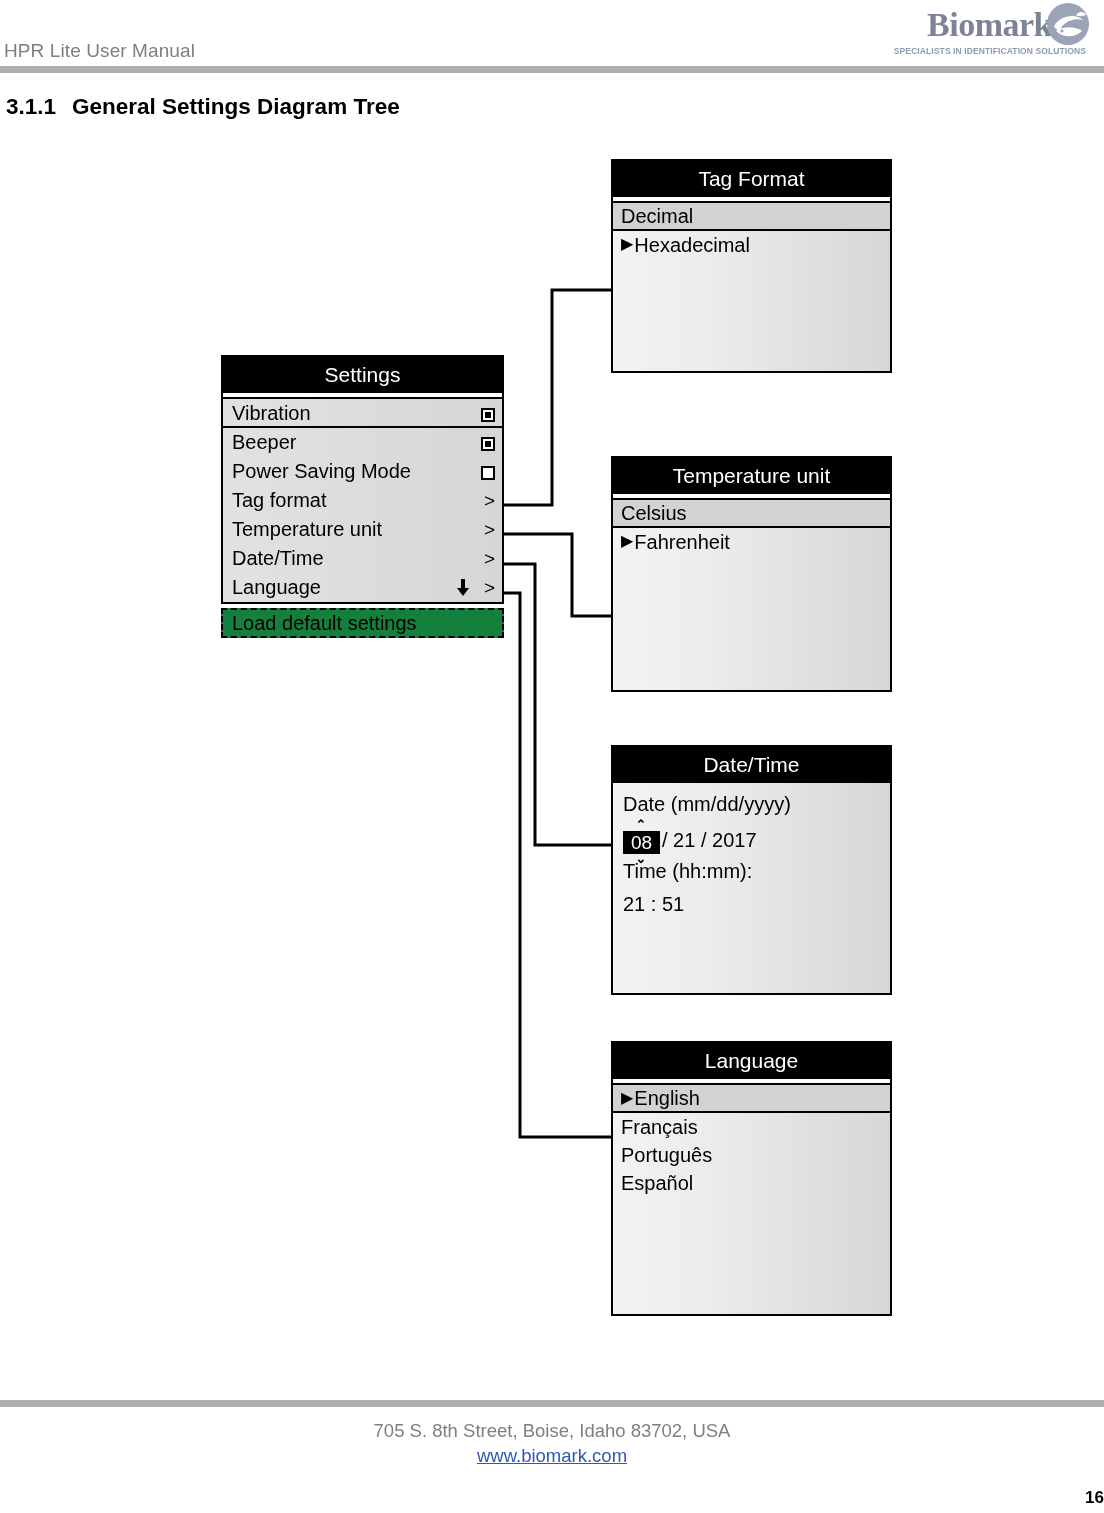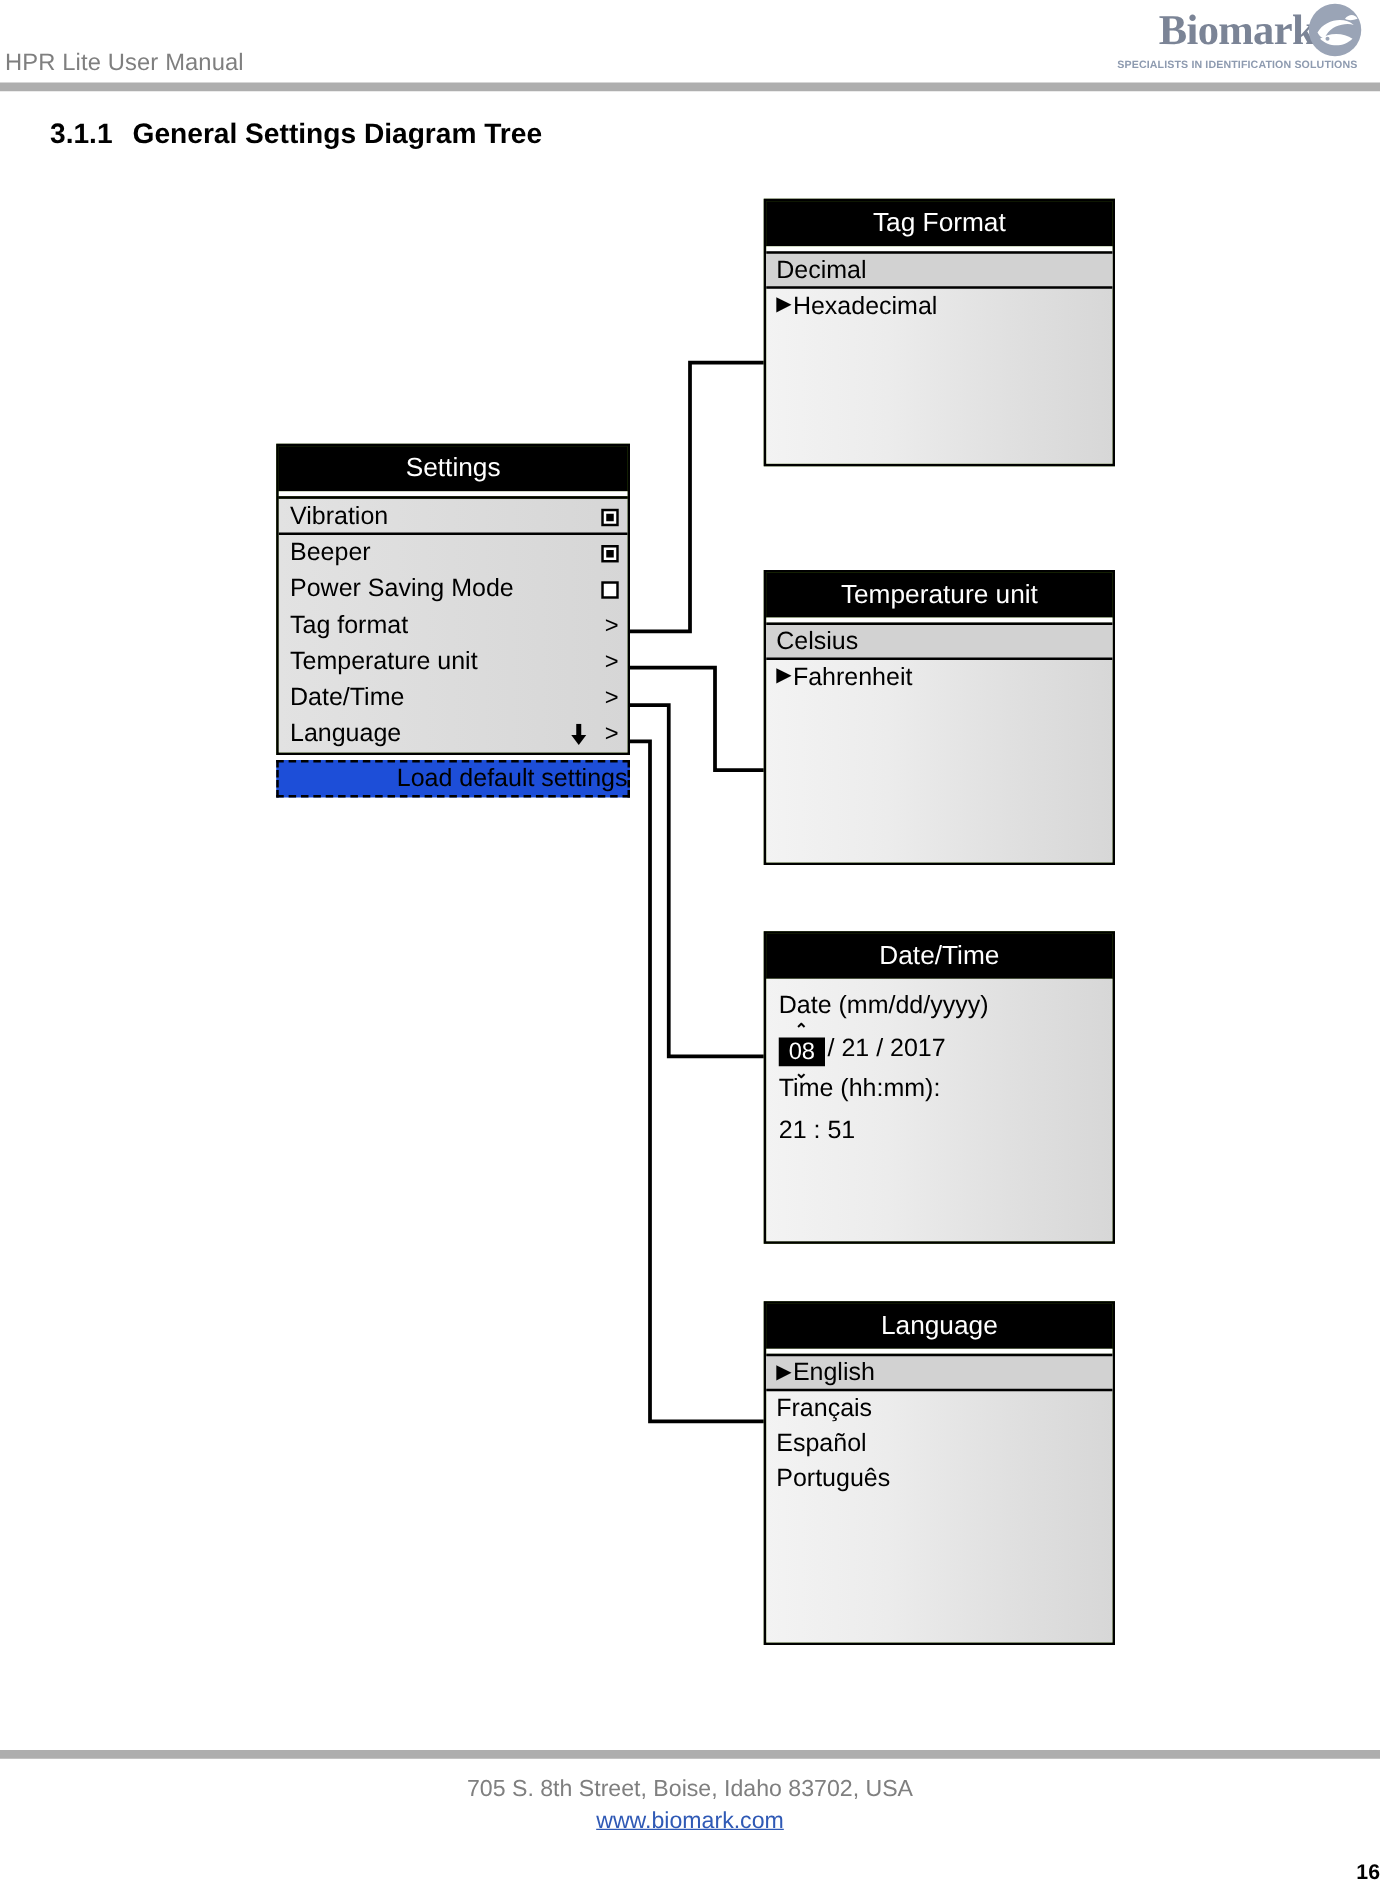--- a/index.html
+++ b/index.html
@@ -78,21 +78,21 @@
   
   #section-heading {
     position: absolute;
     left: 6px;
     top: 94px;
     font-size: 22.5px;
     font-weight: bold;
     color: #000000;
     white-space: nowrap;
   }
-  #section-heading .num { margin-right: 16px; margin-left: 34px; }
+  #section-heading .num { margin-right: 16px; }
 
   
   .device-panel {
     position: absolute;
     border: 2px solid #000000;
     box-sizing: border-box;
     background: #4d7c0f;
   }
   .panel-title {
     background: #000000;
@@ -192,27 +192,26 @@
     font-weight: bold;
   }
   #load-default-row {
     position: absolute;
     left: 221px;
     top: 608px;
     width: 283px;
     height: 30px;
     border: 2px dashed #000000;
     box-sizing: border-box;
-    background: #1d4ed8;
+    background: #15803d;
     font-size: 20px;
     line-height: 26px;
     padding-left: 9px;
     white-space: nowrap;
     color: #000000;
-    text-align: right;
   }
 
   
   #tagformat-panel  { left: 611px; top: 159px;  width: 281px; }
   #tagformat-panel  .panel-body { height: 170px; }
 
   #tempunit-panel   { left: 611px; top: 456px;  width: 281px; }
   #tempunit-panel   .panel-body { height: 192px; }
 
   #datetime-panel   { left: 611px; top: 745px;  width: 281px; }
@@ -456,24 +455,24 @@
   <div class="panel-title">Language</div>
   <div class="panel-gap"></div>
   <div class="panel-body">
     <div class="opt-row selected-band">
       <span class="caret-marker">▶</span><span>English</span>
     </div>
     <div class="opt-row">
       <span>Français</span>
     </div>
     <div class="opt-row">
+      <span>Português</span>
+    </div>
+    <div class="opt-row">
       <span>Español</span>
-    </div>
-    <div class="opt-row">
-      <span>Português</span>
     </div>
   </div>
 </div>
 
 <div id="footer-rule"></div>
 <div id="footer-address">705 S. 8th Street, Boise, Idaho 83702, USA</div>
 <div id="footer-link"><span>www.biomark.com</span></div>
 <div id="footer-pagenum">16</div>
 
 </body></html>

